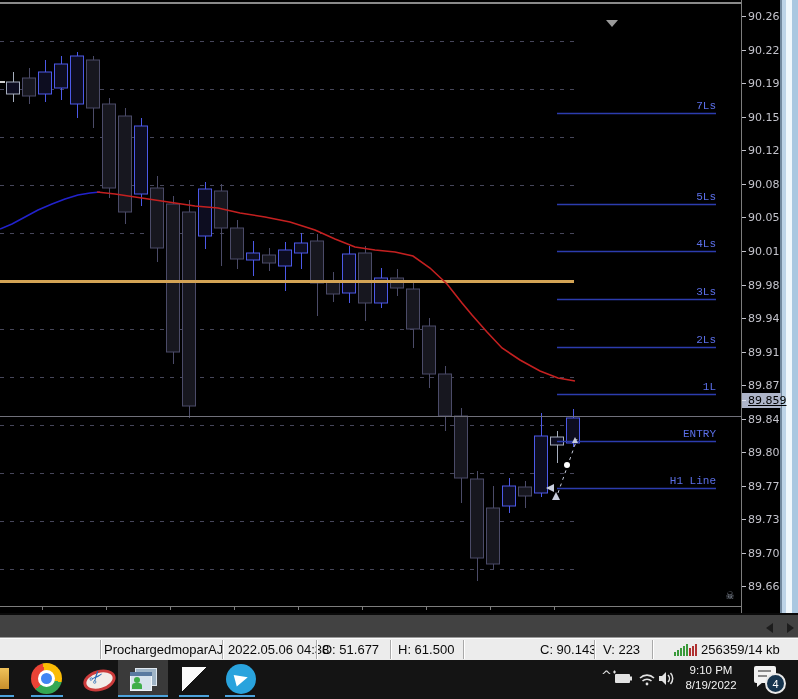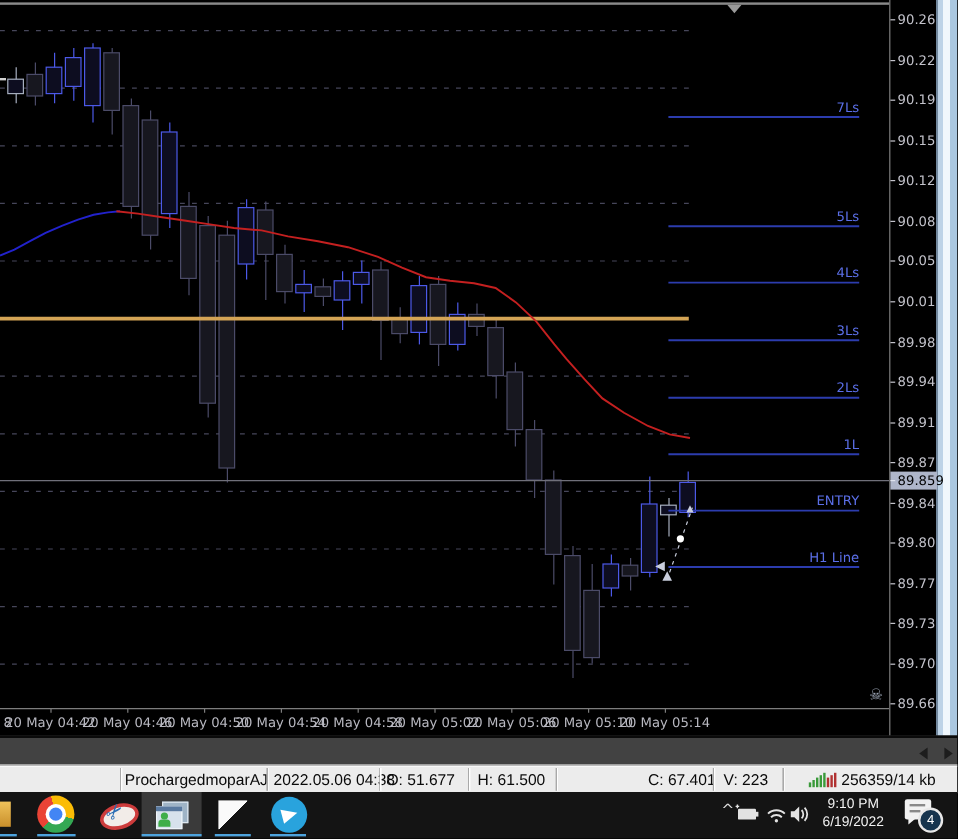--- a/index.html
+++ b/index.html
@@ -1,20 +1,20 @@
 <!DOCTYPE html>
 <html><head>
 <meta charset="utf-8">
 <style>
   html,body{margin:0;padding:0;background:#000;}
   .screen{position:relative;width:798px;height:699px;background:#000;overflow:hidden;
           font-family:"DejaVu Sans",sans-serif;}
 
   
-  .chart-area{position:absolute;left:0;top:0;width:741px;height:613px;background:#000;}
+  .chart-area{position:absolute;left:0;top:16px;width:741px;height:613px;background:#000;font-family:Liberation Mono, monospace;}
   #chart-svg{display:block;background:#000;}
   .top-border{position:absolute;left:0;top:2px;width:781px;height:2px;background:#8a8a8a;}
 
   
   .price-scale{position:absolute;left:741px;top:0;width:39px;height:613px;background:#000;
                border-left:1px solid #7d7d7d;}
   .ps-row{position:absolute;left:0;width:39px;height:14px;font-size:11px;color:#c3c3cb;
           display:flex;align-items:center;}
   .ps-row .dash{width:4px;height:1px;background:#c3c3cb;margin-right:2px;flex:none;}
   .ps-current{position:absolute;left:0;width:39px;height:15px;background:#aeb5c9;color:#000;
@@ -369,39 +369,39 @@
         <span>89.735</span>
       </div>
       <div class="ps-row" style="top: 546px;">
         <span class="dash"></span>
         <span>89.700</span>
       </div>
       <div class="ps-row" style="top: 579px;">
         <span class="dash"></span>
         <span>89.665</span>
       </div>
-      <div class="ps-current" style="top: 393px;">
+      <div class="ps-current" style="top: 393px; text-decoration: underline;">
         <span class="dash"></span>
         <span>89.859</span>
       </div>
     </div>
 
   <div class="blue-strip"></div>
 
   <div class="toolbar-band">
     <div class="nav-arrow nav-left"></div>
     <div class="nav-arrow nav-right"></div>
   </div>
 
   <div class="status-bar">
     <span class="sb-text" style="left:104px">ProchargedmoparAJ</span>
     <span class="sb-text" style="left:228px">2022.05.06 04:38</span>
     <span class="sb-text" style="left:322px">O: 51.677</span>
     <span class="sb-text" style="left:398px">H: 61.500</span>
-    <span class="sb-text" style="left:540px">C: 67.401</span>
+    <span class="sb-text" style="left:540px">C: 90.143</span>
     <span class="sb-text" style="left:603px">V: 223</span>
     <span class="sb-sep" style="left:100px"></span>
     <span class="sb-sep" style="left:222px"></span>
     <span class="sb-sep" style="left:316px"></span>
     <span class="sb-sep" style="left:390px"></span>
     <span class="sb-sep" style="left:463px"></span>
     <span class="sb-sep" style="left:594px"></span>
     <span class="sb-sep" style="left:652px"></span>
     <span class="conn-icon">
       <i style="height:4px;background:#3a9a3a"></i>
@@ -467,21 +467,21 @@
         <path d="M30.5,11 a6.5,6.5 0 0 1 9,0"></path>
         <circle cx="35" cy="14" r="1.4" fill="#e2e2e2" stroke="none"></circle>
       </g>
       <g>
         <polygon points="47,6 50,6 54,2 54,15 50,11 47,11" fill="#e2e2e2"></polygon>
         <path d="M56,5 a5,5 0 0 1 0,7 M58.5,3 a8,8 0 0 1 0,11" fill="none" stroke="#e2e2e2" stroke-width="1.5"></path>
       </g>
     </svg>
     <div class="clock">
       <div>9:10 PM</div>
-      <div>6/19/2022</div>
+      <div>8/19/2022</div>
     </div>
     <div class="notif">
       <div class="l1"></div>
         <div class="l2"></div>
         <div class="tail"></div>
     </div>
     <div class="badge">4</div>
   </div>
 </div>
 

